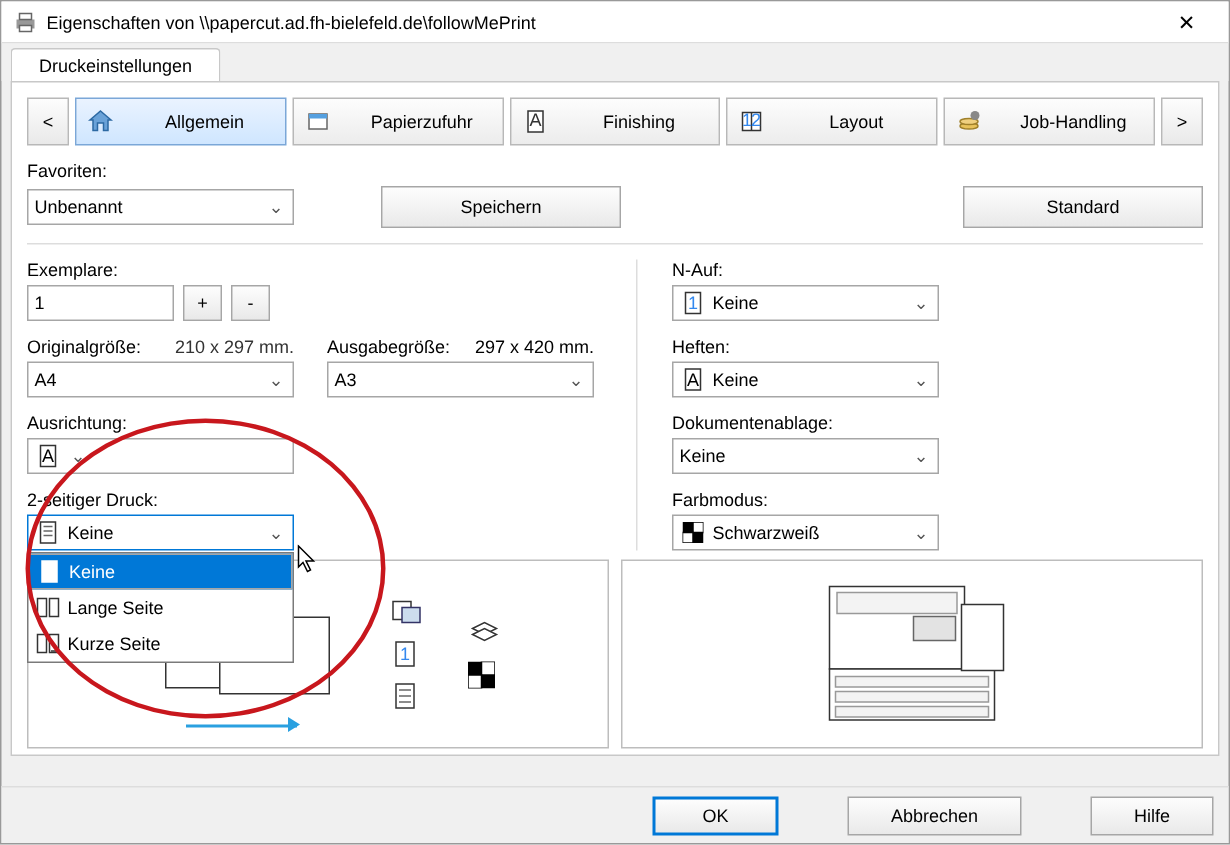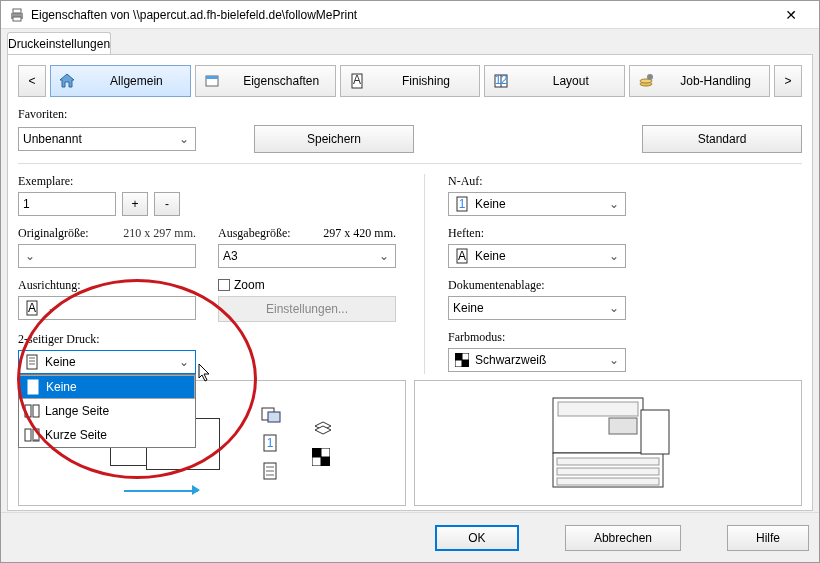--- a/index.html
+++ b/index.html
@@ -3,32 +3,32 @@
 <meta charset="utf-8">
 <style>
   * { box-sizing: border-box; font-family: "Segoe UI", Tahoma, sans-serif; font-size: 12px; }
   body { margin: 0; background: #ffffff; color: #000; }
   .window { width: 820px; height: 563px; border: 1px solid #999; position: relative; background: #f0f0f0; }
   .titlebar { height: 28px; display: flex; align-items: center; padding: 0 8px; background: #fff; border-bottom: 1px solid #ddd; }
   .titlebar .icon { width: 16px; height: 16px; display:inline-flex; align-items:center; justify-content:center; margin-right:6px;}
   .titlebar .title { flex:1; }
   .titlebar .close { width: 40px; height: 24px; display:flex; align-items:center; justify-content:center; font-size:14px; }
   .tab-row { display:flex; align-items:flex-end; padding: 2px 6px 0 6px; background:#f0f0f0; }
-  .tab { background:#fff; border:1px solid #c8c8c8; border-bottom:none; padding:4px 0; border-radius:3px 3px 0 0; position:relative; top:1px; }
+  .tab { background:#fff; border:1px solid #c8c8c8; border-bottom:none; padding:4px 18px; border-radius:3px 3px 0 0; position:relative; top:1px; }
   .panel { background:#fff; border:1px solid #c8c8c8; margin:0 6px 6px 6px; padding:10px 10px 4px 10px; position:relative; }
 
   .nav-row { display:flex; gap:4px; align-items:stretch; margin-bottom:10px; }
   .nav-arrow { width:28px; border:1px solid #b8b8b8; background:linear-gradient(#fdfdfd,#e9e9e9); display:flex; align-items:center; justify-content:center; }
   .nav-btn { flex:1; display:flex; align-items:center; border:1px solid #b8b8b8; background:linear-gradient(#fdfdfd,#ececec); height:32px; }
   .nav-btn.active { background:linear-gradient(#eaf3ff,#cfe6ff); border-color:#7ba7d8; }
   .nav-btn .nicon { width:32px; display:flex; align-items:center; justify-content:center; }
   .nav-btn .nlabel { flex:1; text-align:center; }
 
   .row { display:flex; gap:12px; align-items:center; }
-  .lbl { margin-bottom:3px; display:block;font-family:Liberation Serif, serif; }
+  .lbl { margin-bottom:3px; display:block; }
   .sel { display:flex; align-items:center; border:1px solid #a6a6a6; height:24px; background:#fff; padding:0 4px; position:relative; }
   .sel .sicon { width:18px; height:18px; display:flex; align-items:center; justify-content:center; margin-right:4px; }
   .sel .stext { flex:1; }
   .sel .chev { width:14px; text-align:center; color:#555; }
   .sel.open { border-color:#0078d7; }
   .btn { border:1px solid #a6a6a6; background:linear-gradient(#fdfdfd,#e9e9e9); height:26px; display:inline-flex; align-items:center; justify-content:center; padding:0 28px; }
   .btn.big { height:28px; min-width:110px; }
   .btn.wide { min-width:160px; }
   .btn.disabled { background:#eee; color:#888; border-color:#cfcfcf; }
   .num { border:1px solid #a6a6a6; height:24px; padding:0 4px; background:#fff; display:flex; align-items:center; }
@@ -52,21 +52,21 @@
   .pageA { width:52px; height:70px; border:1px solid #333; background:#fff; position:absolute; left:20px; top:8px; }
   .pageA::before { content:""; position:absolute; left:6px; top:6px; width:20px; height:6px; background:repeating-linear-gradient(#555 0 1px, transparent 1px 3px); }
   .pageB { width:74px; height:52px; border:1px solid #333; background:#fff; position:absolute; left:56px; top:30px; }
   .pageB::before { content:""; position:absolute; left:6px; top:6px; width:28px; height:6px; background:repeating-linear-gradient(#555 0 1px, transparent 1px 3px); }
   .pagearrow { position:absolute; left:34px; bottom:6px; width:74px; height:10px; border-bottom:2px solid #2aa0e0; }
   .pagearrow::after { content:""; position:absolute; right:-2px; bottom:-5px; border-left:8px solid #2aa0e0; border-top:5px solid transparent; border-bottom:5px solid transparent; }
 
   .iconcol { display:flex; flex-direction:column; gap:10px; }
   .iconcol > div { width:22px; height:18px; }
 
-  .bottom-bar { position:absolute; left:0; right:0; bottom:0; height:50px; display:flex; align-items:center; justify-content:flex-end; gap:6px; padding:0 10px; background:#f0f0f0; border-top:1px solid #ddd; }
+  .bottom-bar { position:absolute; left:0; right:0; bottom:0; height:38px; display:flex; align-items:center; justify-content:flex-end; gap:6px; padding:0 10px; background:#f0f0f0; border-top:1px solid #ddd; }
   .btn.ok { border:2px solid #0078d7; min-width:84px; }
   .btn.std { min-width:84px;margin-left:40px; }
 
   .circle { position:absolute; border:3px solid #c8171d; border-radius:50%; width:240px; height:200px; left:16px; top:278px; pointer-events:none; z-index:30; }
 
   .cursor { position:absolute; width:14px; height:20px; z-index:40; left:197px; top:362px; pointer-events:none; }
 
   svg { display:block; }
 </style>
 </head>
@@ -102,21 +102,21 @@
         </span>
         <span class="nlabel">Allgemein</span>
       </div>
       <div class="nav-btn">
         <span class="nicon">
           <svg width="18" height="18" viewBox="0 0 18 18">
               <rect x="3" y="4" width="12" height="10" fill="#fff" stroke="#666"></rect>
               <rect x="3" y="4" width="12" height="3" fill="#55a0e0"></rect>
             </svg>
         </span>
-        <span class="nlabel">Eigenschaften</span>
+        <span class="nlabel">Papierzufuhr</span>
       </div>
       <div class="nav-btn">
         <span class="nicon">
           <svg width="18" height="18" viewBox="0 0 18 18">
               <rect x="4" y="2" width="10" height="14" fill="#fff" stroke="#333"></rect>
               <text x="9" y="12" text-anchor="middle" font-size="8" fill="#333">A</text>
             </svg>
         </span>
         <span class="nlabel">Finishing</span>
       </div>
@@ -179,20 +179,21 @@
 
         <div style="height:10px"></div>
 
         <div class="row" style="gap:22px; align-items:flex-start">
           <div style="width:178px">
             <div style="display:flex; justify-content:space-between">
               <span class="lbl">Originalgröße:</span>
               <span class="lbl" style="color:#333">210 x 297 mm.</span>
             </div>
             <div class="sel">
+              <span class="stext">A4</span>
               <span class="chev">⌄</span>
             </div>
           </div>
           <div style="width:178px">
             <div style="display:flex; justify-content:space-between">
               <span class="lbl">Ausgabegröße:</span>
               <span class="lbl">297 x 420 mm.</span>
             </div>
             <div class="sel">
               <span class="stext">A3</span>
@@ -208,28 +209,20 @@
             <span class="lbl">Ausrichtung:</span>
             <div class="sel">
               <span class="sicon">
                 <svg width="14" height="16" viewBox="0 0 14 16">
                     <rect x="2" y="1" width="10" height="14" fill="#fff" stroke="#333"></rect>
                     <text x="7" y="12" text-anchor="middle" font-size="8">A</text>
                   </svg>
               </span>
               <span class="chev">⌄</span>
             </div>
-          </div>
-          <div style="width:178px">
-            <div style="display:flex; align-items:center; gap:4px">
-              <span style="width:12px;height:12px;border:1px solid #666;display:inline-block"></span>
-              <span>Zoom</span>
-            </div>
-            <div style="height:4px"></div>
-            <div class="btn disabled" style="width:100%">Einstellungen...</div>
           </div>
         </div>
 
         <div style="height:10px"></div>
 
         <div style="width:178px; position:relative">
           <span class="lbl">2-seitiger Druck:</span>
           <div class="sel open">
             <span class="sicon">
               <svg width="14" height="16" viewBox="0 0 14 16">

